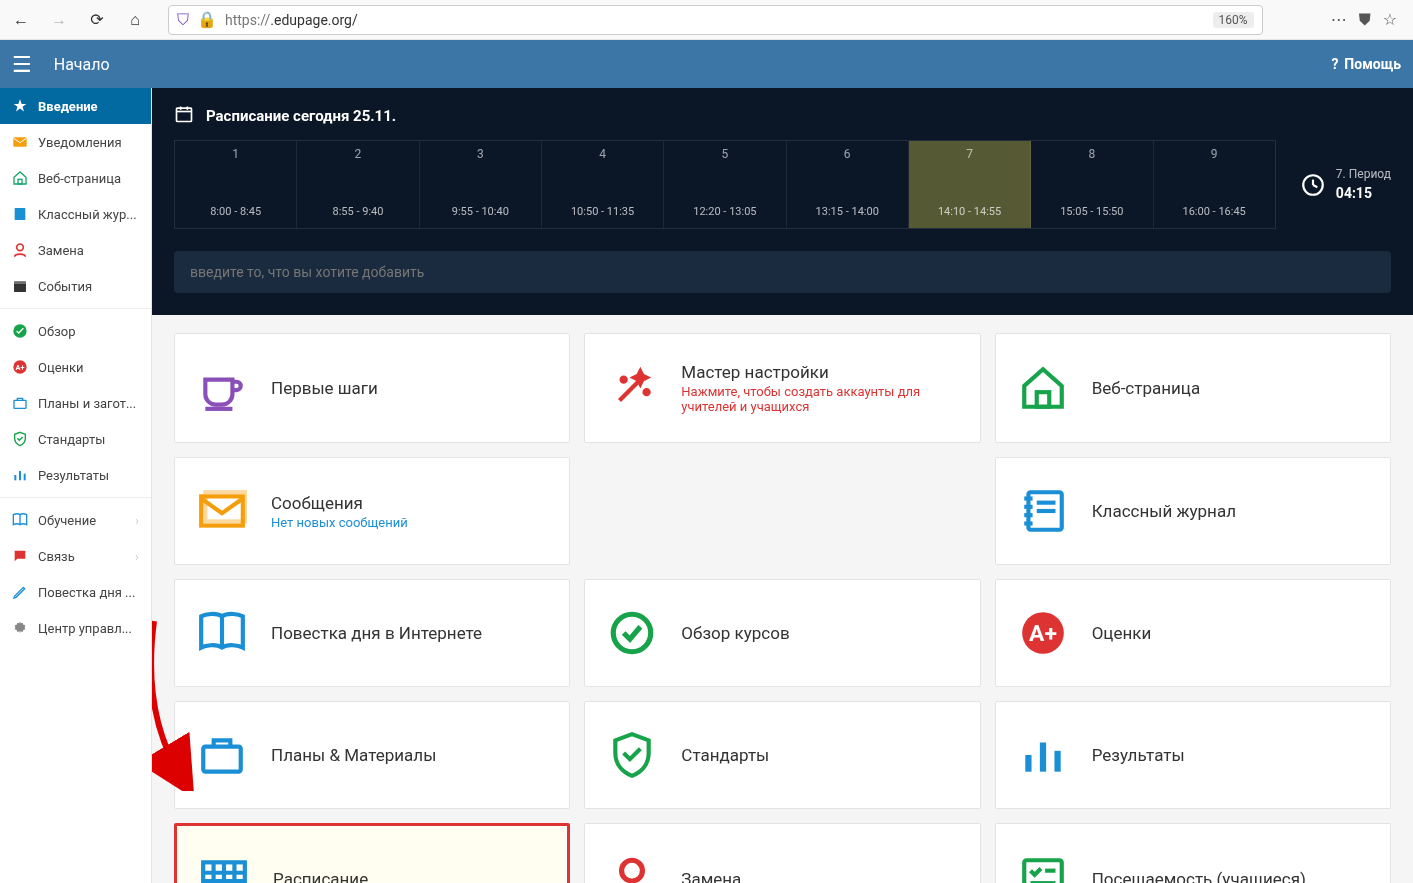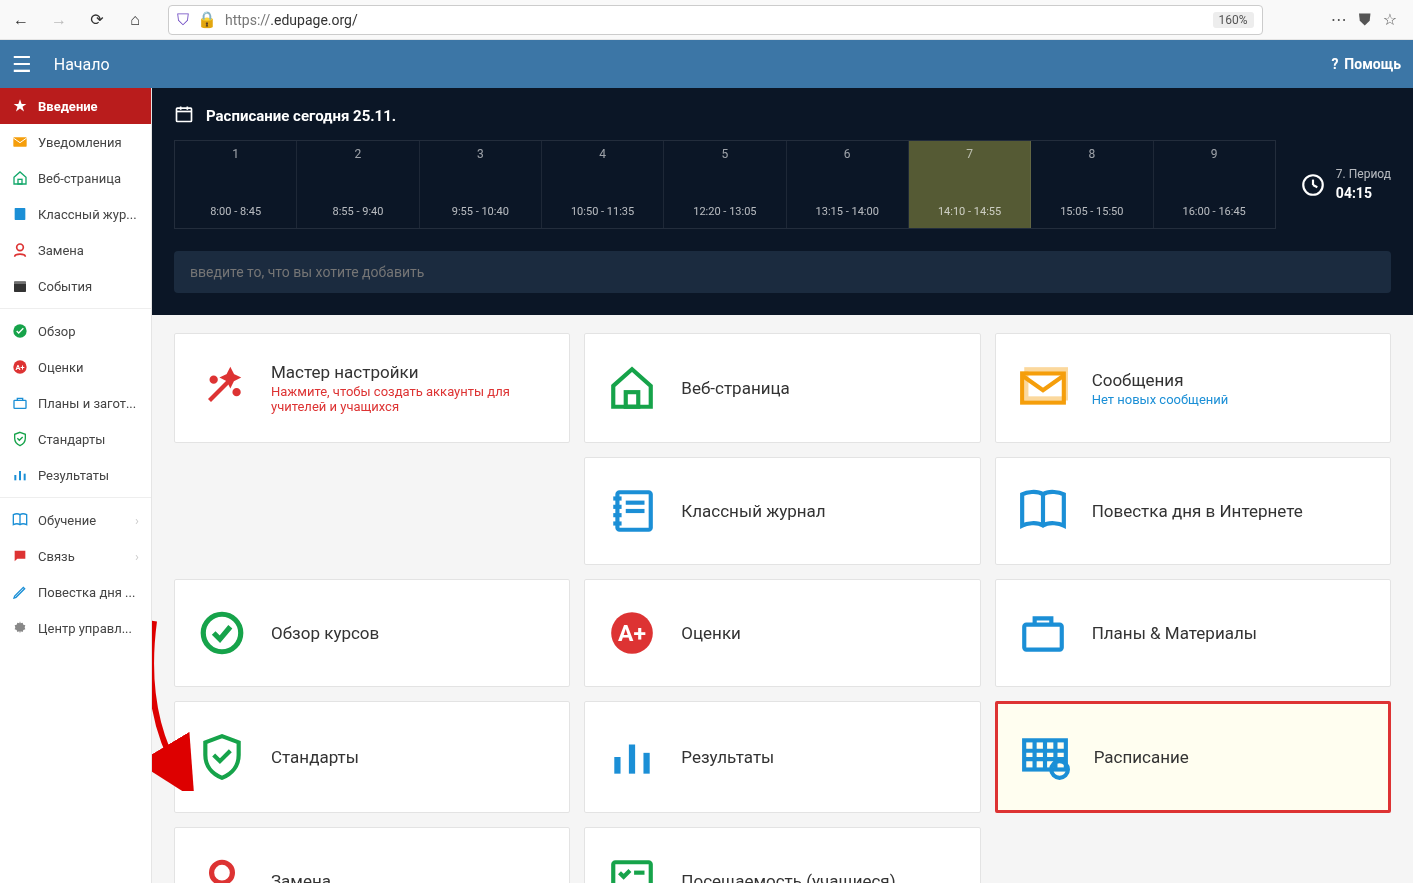--- a/index.html
+++ b/index.html
@@ -20,21 +20,21 @@
 .hamburger { font-size: 22px; cursor: pointer; }
 .topbar-title { font-size: 16px; margin-left: 8px; }
 .help-link { display: flex; align-items: center; gap: 6px; font-size: 14px; cursor: pointer; font-weight: bold; }
 
 
 .layout { display: flex; height: calc(883px - 40px - 48px); }
 
 
 .sidebar { width: 152px; background: #fff; border-right: 1px solid #e5e5e5; overflow-y: auto; }
 .sidebar-item { display: flex; align-items: center; gap: 10px; padding: 10px 12px; font-size: 13px; color: #444; cursor: pointer; white-space: nowrap; overflow: hidden; text-overflow: ellipsis; }
-.sidebar-item.active { background: #b91c1c; color: #fff; font-weight: bold; }
+.sidebar-item.active { background: #0369a1; color: #fff; font-weight: bold; }
 .sidebar-item .sicon { width: 16px; height: 16px; flex-shrink: 0; display: inline-flex; align-items: center; justify-content: center; }
 .sidebar-divider { height: 1px; background: #eee; margin: 4px 0; }
 
 
 .main { flex: 1; display: flex; flex-direction: column; overflow-y: auto; }
 .hero { background: #0b1626; padding: 16px 22px 22px; color: #fff; position: relative; }
 .schedule-header { display: flex; align-items: center; gap: 12px; font-weight: bold; font-size: 15px; margin-bottom: 12px; }
 .schedule-row { display: flex; align-items: stretch; }
 .periods { display: flex; flex: 1; border: 1px solid rgba(255,255,255,.1); }
 .period-cell { flex: 1; border-right: 1px solid rgba(255,255,255,.08); text-align: center; padding: 6px 0 10px; }
@@ -308,20 +308,30 @@
       <svg class="arrow-annotation" width="70" height="180">
         <defs>
             <marker id="ah" markerWidth="10" markerHeight="10" refX="5" refY="5" orient="auto">
               <path d="M0,0 L10,5 L0,10 z" fill="#d00"></path>
             </marker>
           </defs>
         <path d="M 20 10 Q 8 100 45 162" stroke="#d00" stroke-width="6" fill="none" marker-end="url(#ah)"></path>
       </svg>
       <div class="tiles" id="tiles">
           <div class="tile">
+            <div class="tile-icon" style="color:#8a4fb8"><svg viewBox="0 0 24 24" fill="none" stroke="currentColor" stroke-width="2">
+                <path d="M4 8h13v7a5 5 0 01-5 5H9a5 5 0 01-5-5z"></path>
+                <path d="M17 9h2a2 2 0 010 4h-2"></path>
+                <line x1="4" y1="22" x2="17" y2="22"></line>
+              </svg></div>
+            <div>
+              <div class="tile-title">Первые шаги</div>
+            </div>
+          </div>
+          <div class="tile">
             <div class="tile-icon" style="color:#d33"><svg viewBox="0 0 24 24" fill="none" stroke="currentColor" stroke-width="2">
                 <line x1="6" y1="18" x2="18" y2="6"></line>
                 <path d="M16 4l1 2 2 1-2 1-1 2-1-2-2-1 2-1z" fill="currentColor"></path>
                 <circle cx="8" cy="8" r="1" fill="currentColor"></circle>
                 <circle cx="19" cy="14" r="1" fill="currentColor"></circle>
               </svg></div>
             <div>
               <div class="tile-title">Мастер настройки</div>
               <div class="tile-sub red">Нажмите, чтобы создать аккаунты для учителей и учащихся</div>
             </div>

